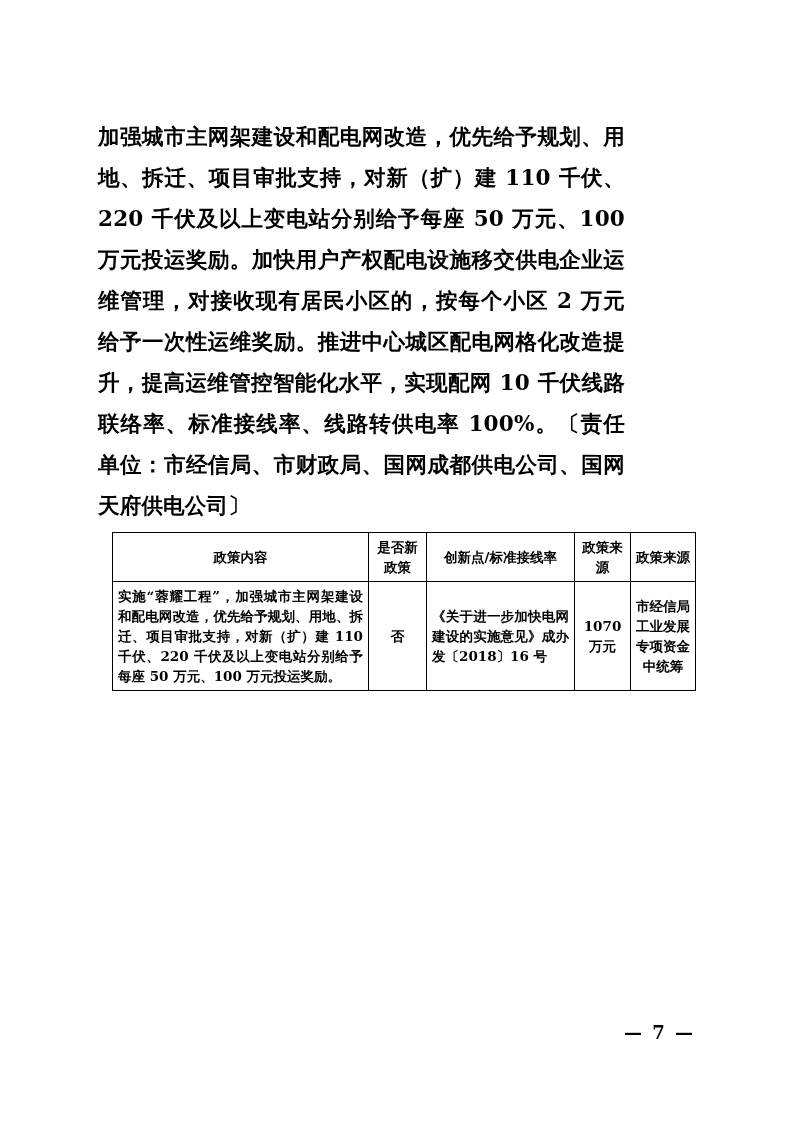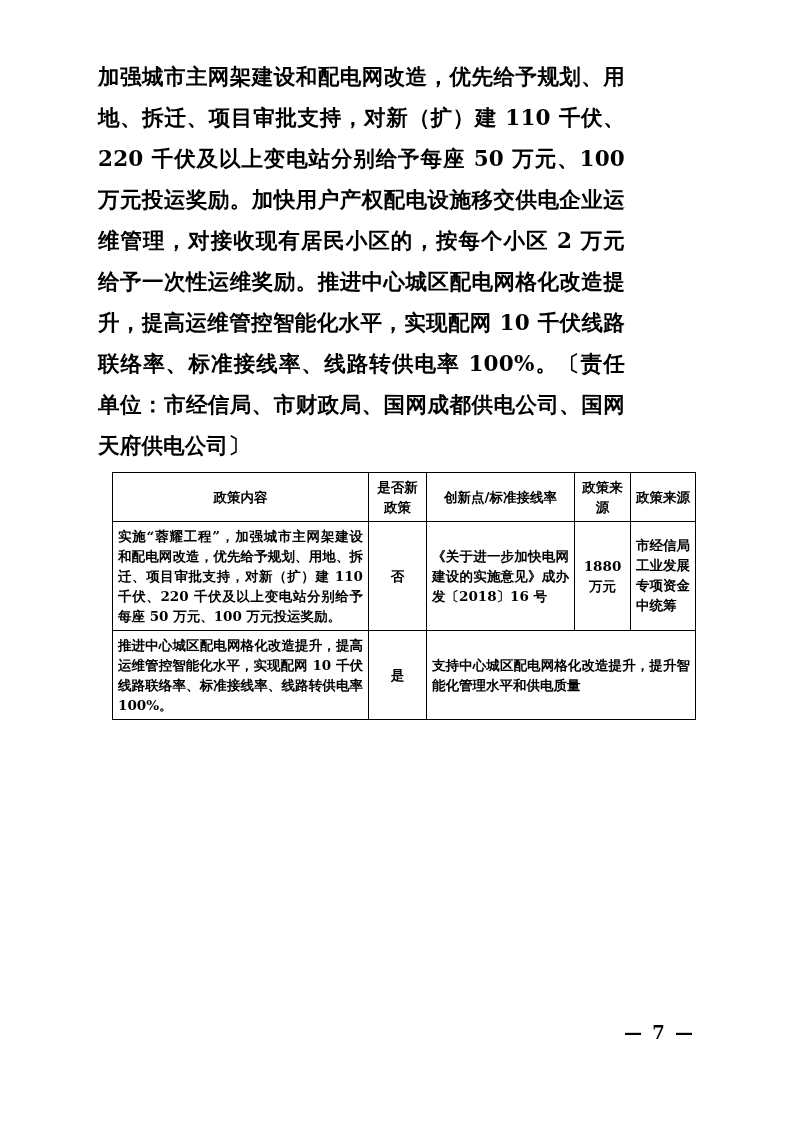--- a/index.html
+++ b/index.html
@@ -14,21 +14,21 @@
     color: #000000;
     position: relative;
     overflow: hidden;
   }
   .page {
     position: absolute;
     top: 0; left: 0;
     width: 720px;
     height: 1131px;
     box-sizing: border-box;
-    padding: 56px 95px 40px 98px;
+    padding: 116px 95px 40px 98px;
   }
   .body-par {
     font-size: 21.5px;
     line-height: 41px;
     font-weight: 700;
     text-align: justify;
     text-justify: inter-ideograph;
     letter-spacing: 0.2px;
     margin: 0;
     font-family: "DejaVu Serif", "Liberation Serif", serif;
@@ -67,23 +67,22 @@
     text-align: center;
   }
   td.c-source {
     text-align: justify;
     text-justify: inter-ideograph;
   }
   td.c-budget {
     text-align: center;
   }
   td.c-channel {
-    text-align: left;
+    text-align: center;
     line-height: 19px;
-    font-family: Liberation Serif, serif;
   }
   .col1 { width: 256px; }
   .col2 { width: 58px; }
   .col3 { width: 148px; }
   .col4 { width: 56px; }
   .col5 { width: 65px; }
   .section-par {
     margin-top: 16px;
   }
   .pagenum {
@@ -119,27 +118,22 @@
           <th>创新点/标准接线率</th>
           <th>政策来源</th>
           <th>政策来源</th>
         </tr>
       </thead>
       <tbody>
         <tr>
           <td class="c-content">实施“蓉耀工程”，加强城市主网架建设和配电网改造，优先给予规划、用地、拆迁、项目审批支持，对新（扩）建 110 千伏、220 千伏及以上变电站分别给予每座 50 万元、100 万元投运奖励。</td>
           <td class="c-new">否</td>
           <td class="c-source">《关于进一步加快电网建设的实施意见》成办发〔2018〕16 号</td>
-          <td class="c-budget">1880 万元</td>
+          <td class="c-budget">1070 万元</td>
           <td class="c-channel">市经信局工业发展专项资金中统筹</td>
-        </tr>
-        <tr>
-          <td class="c-content">推进中心城区配电网格化改造提升，提高运维管控智能化水平，实现配网 10 千伏线路联络率、标准接线率、线路转供电率 100%。</td>
-          <td class="c-new">是</td>
-          <td class="c-source" colspan="3">支持中心城区配电网格化改造提升，提升智能化管理水平和供电质量</td>
         </tr>
       </tbody>
     </table>
   </div>
 
 
 </div>
 
 <div class="pagenum">— 7 —</div>
 

